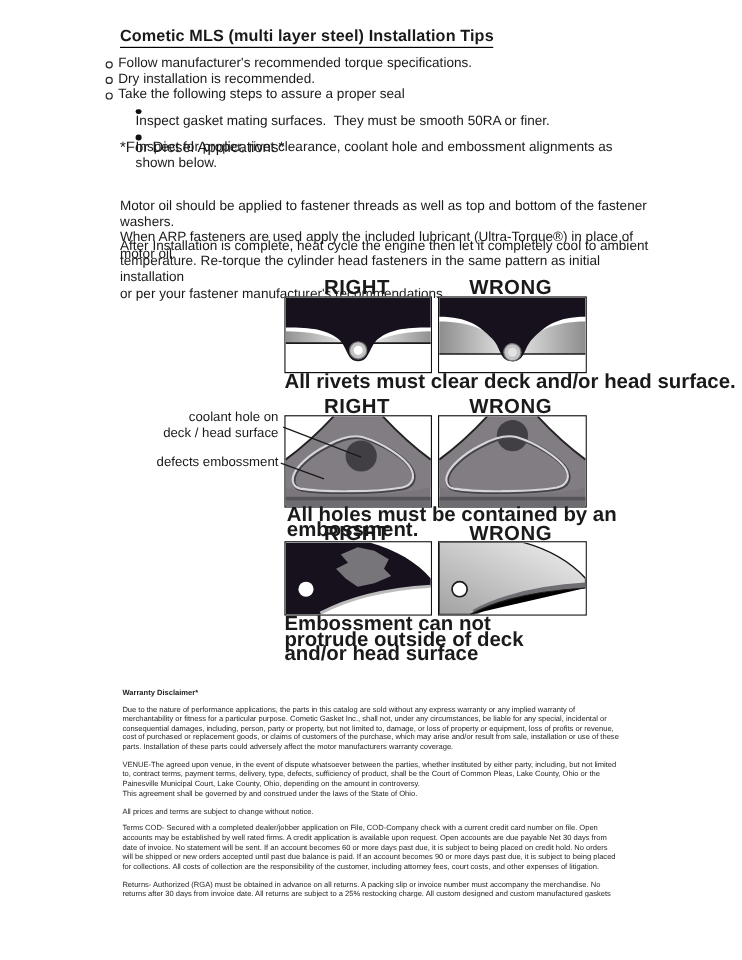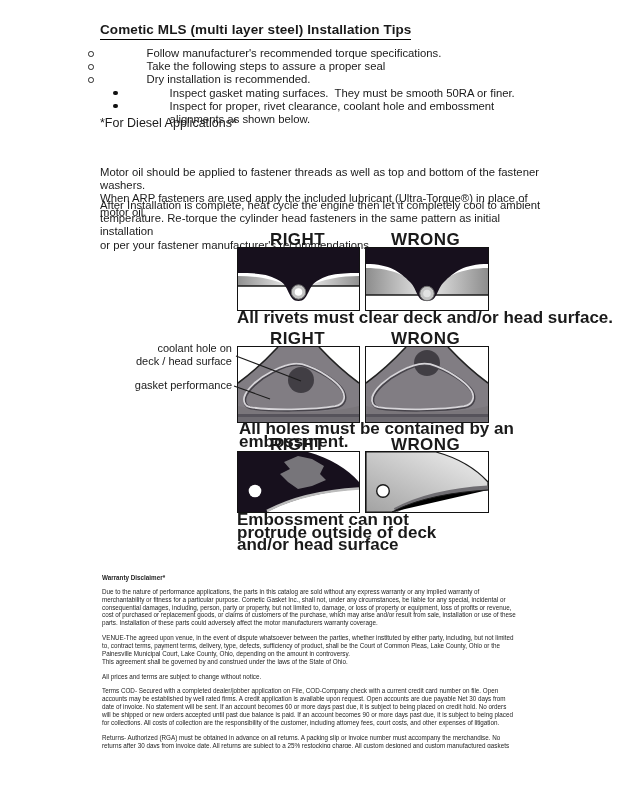--- a/index.html
+++ b/index.html
@@ -7,24 +7,24 @@
     position:relative;width:618px;height:748px;background:#fff;overflow:hidden;
     font-family:"Liberation Sans","DejaVu Sans",sans-serif;color:#1a1a1a;
   }
   .abs{position:absolute;}
   .title{
     left:100px;top:22px;font-size:13.5px;font-weight:bold;
     border-bottom:1.6px solid #000;padding-bottom:2px;letter-spacing:.1px;
   }
   .bullets{left:88px;top:47px;width:440px;font-size:11.3px;line-height:13.2px;}
   .brow{display:flex;align-items:flex-start;}
-  .brow.sub{margin-left:25px;}
+  .brow.sub{margin-left:25px;flex-direction:column;}
   .b-marker{flex:0 0 auto;width:3.6px;height:3.6px;border:1px solid #2a2a2a;border-radius:50%;margin:4px 5px 0 0;}
   .sb-marker{flex:0 0 auto;width:4.6px;height:4.6px;background:#111;border-radius:50%;margin:4px 4px 0 0;}
-  .btxt{white-space:pre-wrap;margin-left:48px;}
+  .btxt{white-space:pre-wrap;}
   .sect-head{left:100px;top:116px;font-size:12.5px;font-weight:normal;}
   .para{font-size:11.3px;line-height:13.2px;white-space:pre-line;margin-top:30px;}
   .p1{left:100px;top:136px;width:450px;}
   .p2{left:100px;top:169px;width:450px;}
   .p3{left:100px;top:211px;width:450px;}
   .dg-label{font-size:17px;font-weight:bold;letter-spacing:.4px;text-align:center;width:121px;}
   .dg-box{border:1.6px solid #121212;line-height:0;background:#fff;}
   .dg-box svg{display:block;}
   .caption{font-size:17px;font-weight:bold;white-space:pre-line;line-height:12.5px;}
   .side-label{font-size:11px;line-height:12.5px;text-align:right;white-space:pre-line;}
@@ -43,25 +43,25 @@
 
   <div class="abs title">Cometic MLS (multi layer steel) Installation Tips</div>
 
   <div class="abs bullets">
     <div class="brow">
       <span class="b-marker"></span>
       <span class="btxt">Follow manufacturer's recommended torque specifications.</span>
     </div>
     <div class="brow">
       <span class="b-marker"></span>
-      <span class="btxt">Take the following steps to assure a proper seal</span>
+      <span class="btxt">Dry installation is recommended.</span>
     </div>
     <div class="brow">
       <span class="b-marker"></span>
-      <span class="btxt">Dry installation is recommended.</span>
+      <span class="btxt">Take the following steps to assure a proper seal</span>
     </div>
     <div class="brow sub">
       <span class="sb-marker"></span>
       <span class="btxt">Inspect gasket mating surfaces.  They must be smooth 50RA or finer.</span>
     </div>
     <div class="brow sub">
       <span class="sb-marker"></span>
       <span class="btxt">Inspect for proper, rivet clearance, coolant hole and embossment alignments as shown below.</span>
     </div>
   </div>
@@ -120,21 +120,21 @@
     </svg>
   </div>
 
   <div class="abs caption" style="left:237px;top:312px;">All rivets must clear deck and/or head surface.</div>
 
   <div class="abs dg-label" style="left:237px;top:329px;">RIGHT</div>
   <div class="abs dg-label" style="left:365px;top:329px;">WRONG</div>
 
   <div class="abs side-label" style="right:386px;top:342px;width:120px;">coolant hole on
 deck / head surface</div>
-  <div class="abs side-label" style="right:386px;top:379px;width:120px;">gasket performance</div>
+  <div class="abs side-label" style="right:386px;top:379px;width:120px;">defects embossment</div>
 
   <div class="abs dg-box" style="left:237px;top:346px;">
     <svg width="121" height="75" viewBox="0 0 121 75">
       <rect width="121" height="75" fill="#7a767b"></rect>
       <path d="M40,0 H81 C93,14 108,27 121,36 V59 C88,67 33,67 0,59 V36 C13,27 28,14 40,0 Z" fill="#817d83"></path>
       <path d="M13,61 C8,60 6,56 7,51 C9,43 21,32 35,25 C46,19 57,16 65,18 C82,23 100,35 105,44 C109,51 107,58 98,60 C76,64 32,64 13,61 Z" fill="none" stroke="#46434a" stroke-width="3"></path>
       <path d="M13,61 C8,60 6,56 7,51 C9,43 21,32 35,25 C46,19 57,16 65,18 C82,23 100,35 105,44 C109,51 107,58 98,60 C76,64 32,64 13,61 Z" fill="none" stroke="#d7d5d9" stroke-width="1.8" transform="translate(-0.8,-0.8)"></path>
       <circle cx="63" cy="33" r="13" fill="#413e44"></circle>
       <path d="M0,0 H40 C27,14 11,28 0,36 Z" fill="#ffffff"></path>
       <path d="M40,0 C27,14 11,28 0,36" stroke="#222222" stroke-width="1.6" fill="none"></path>

